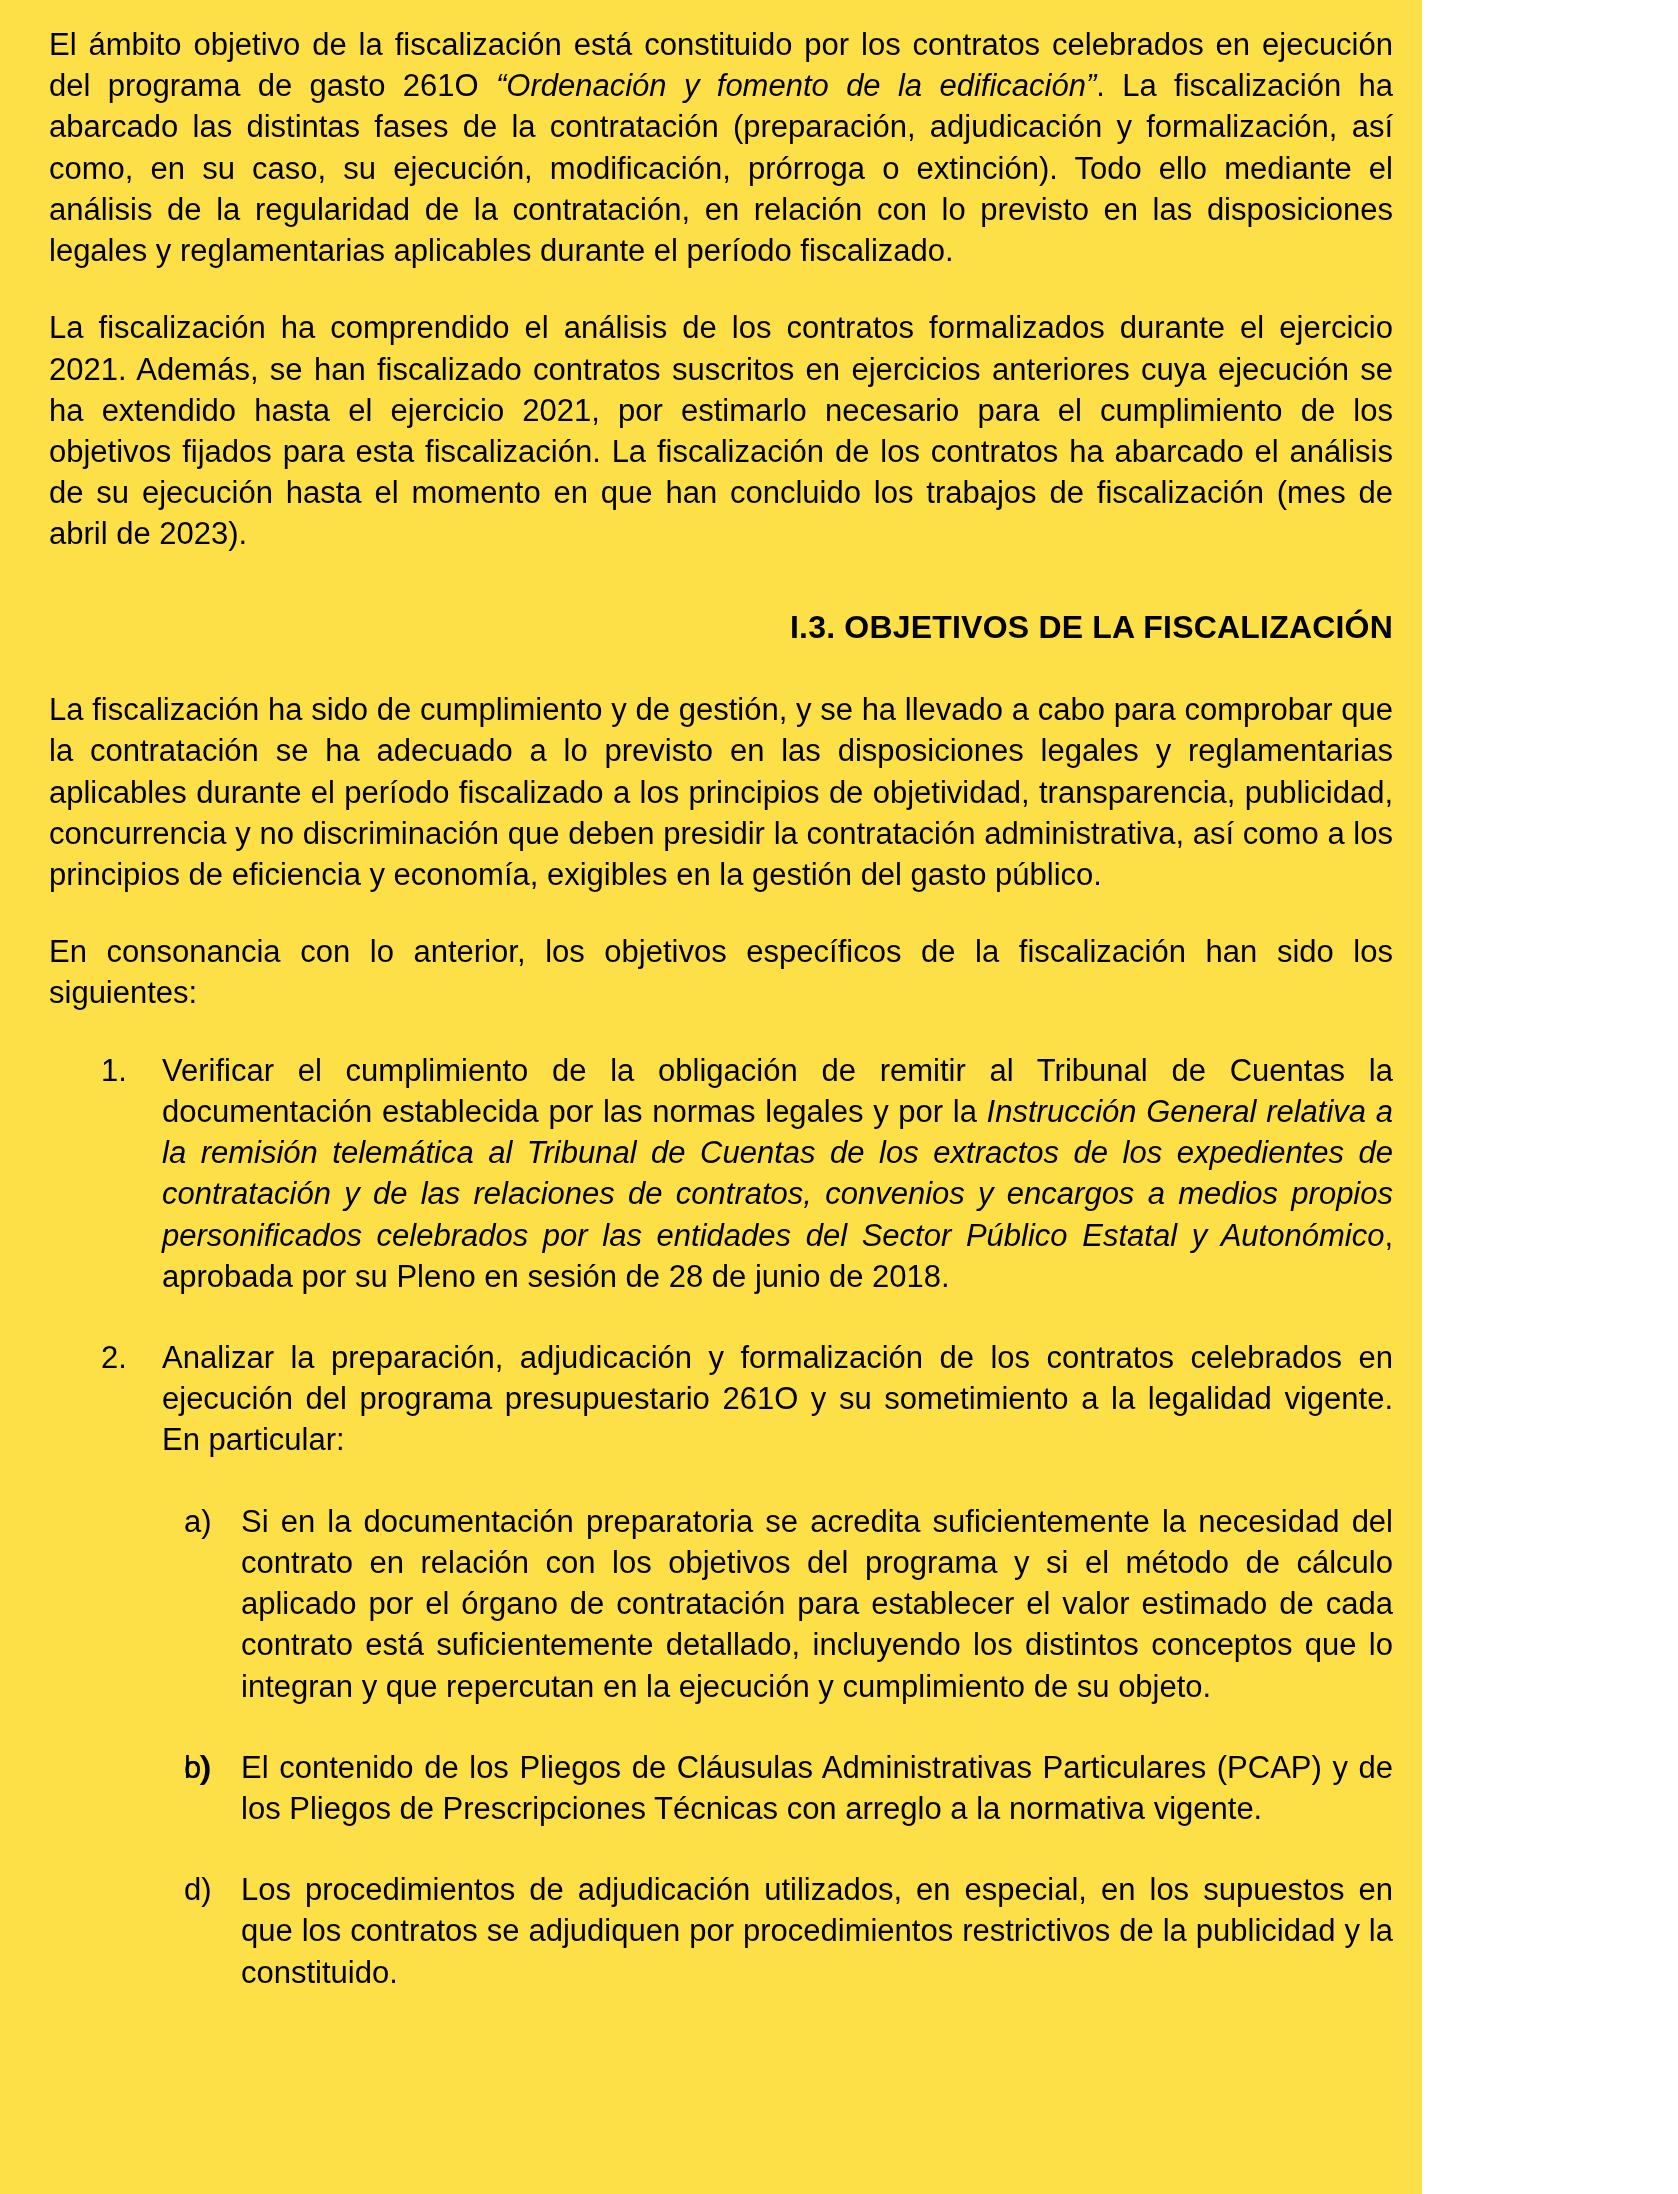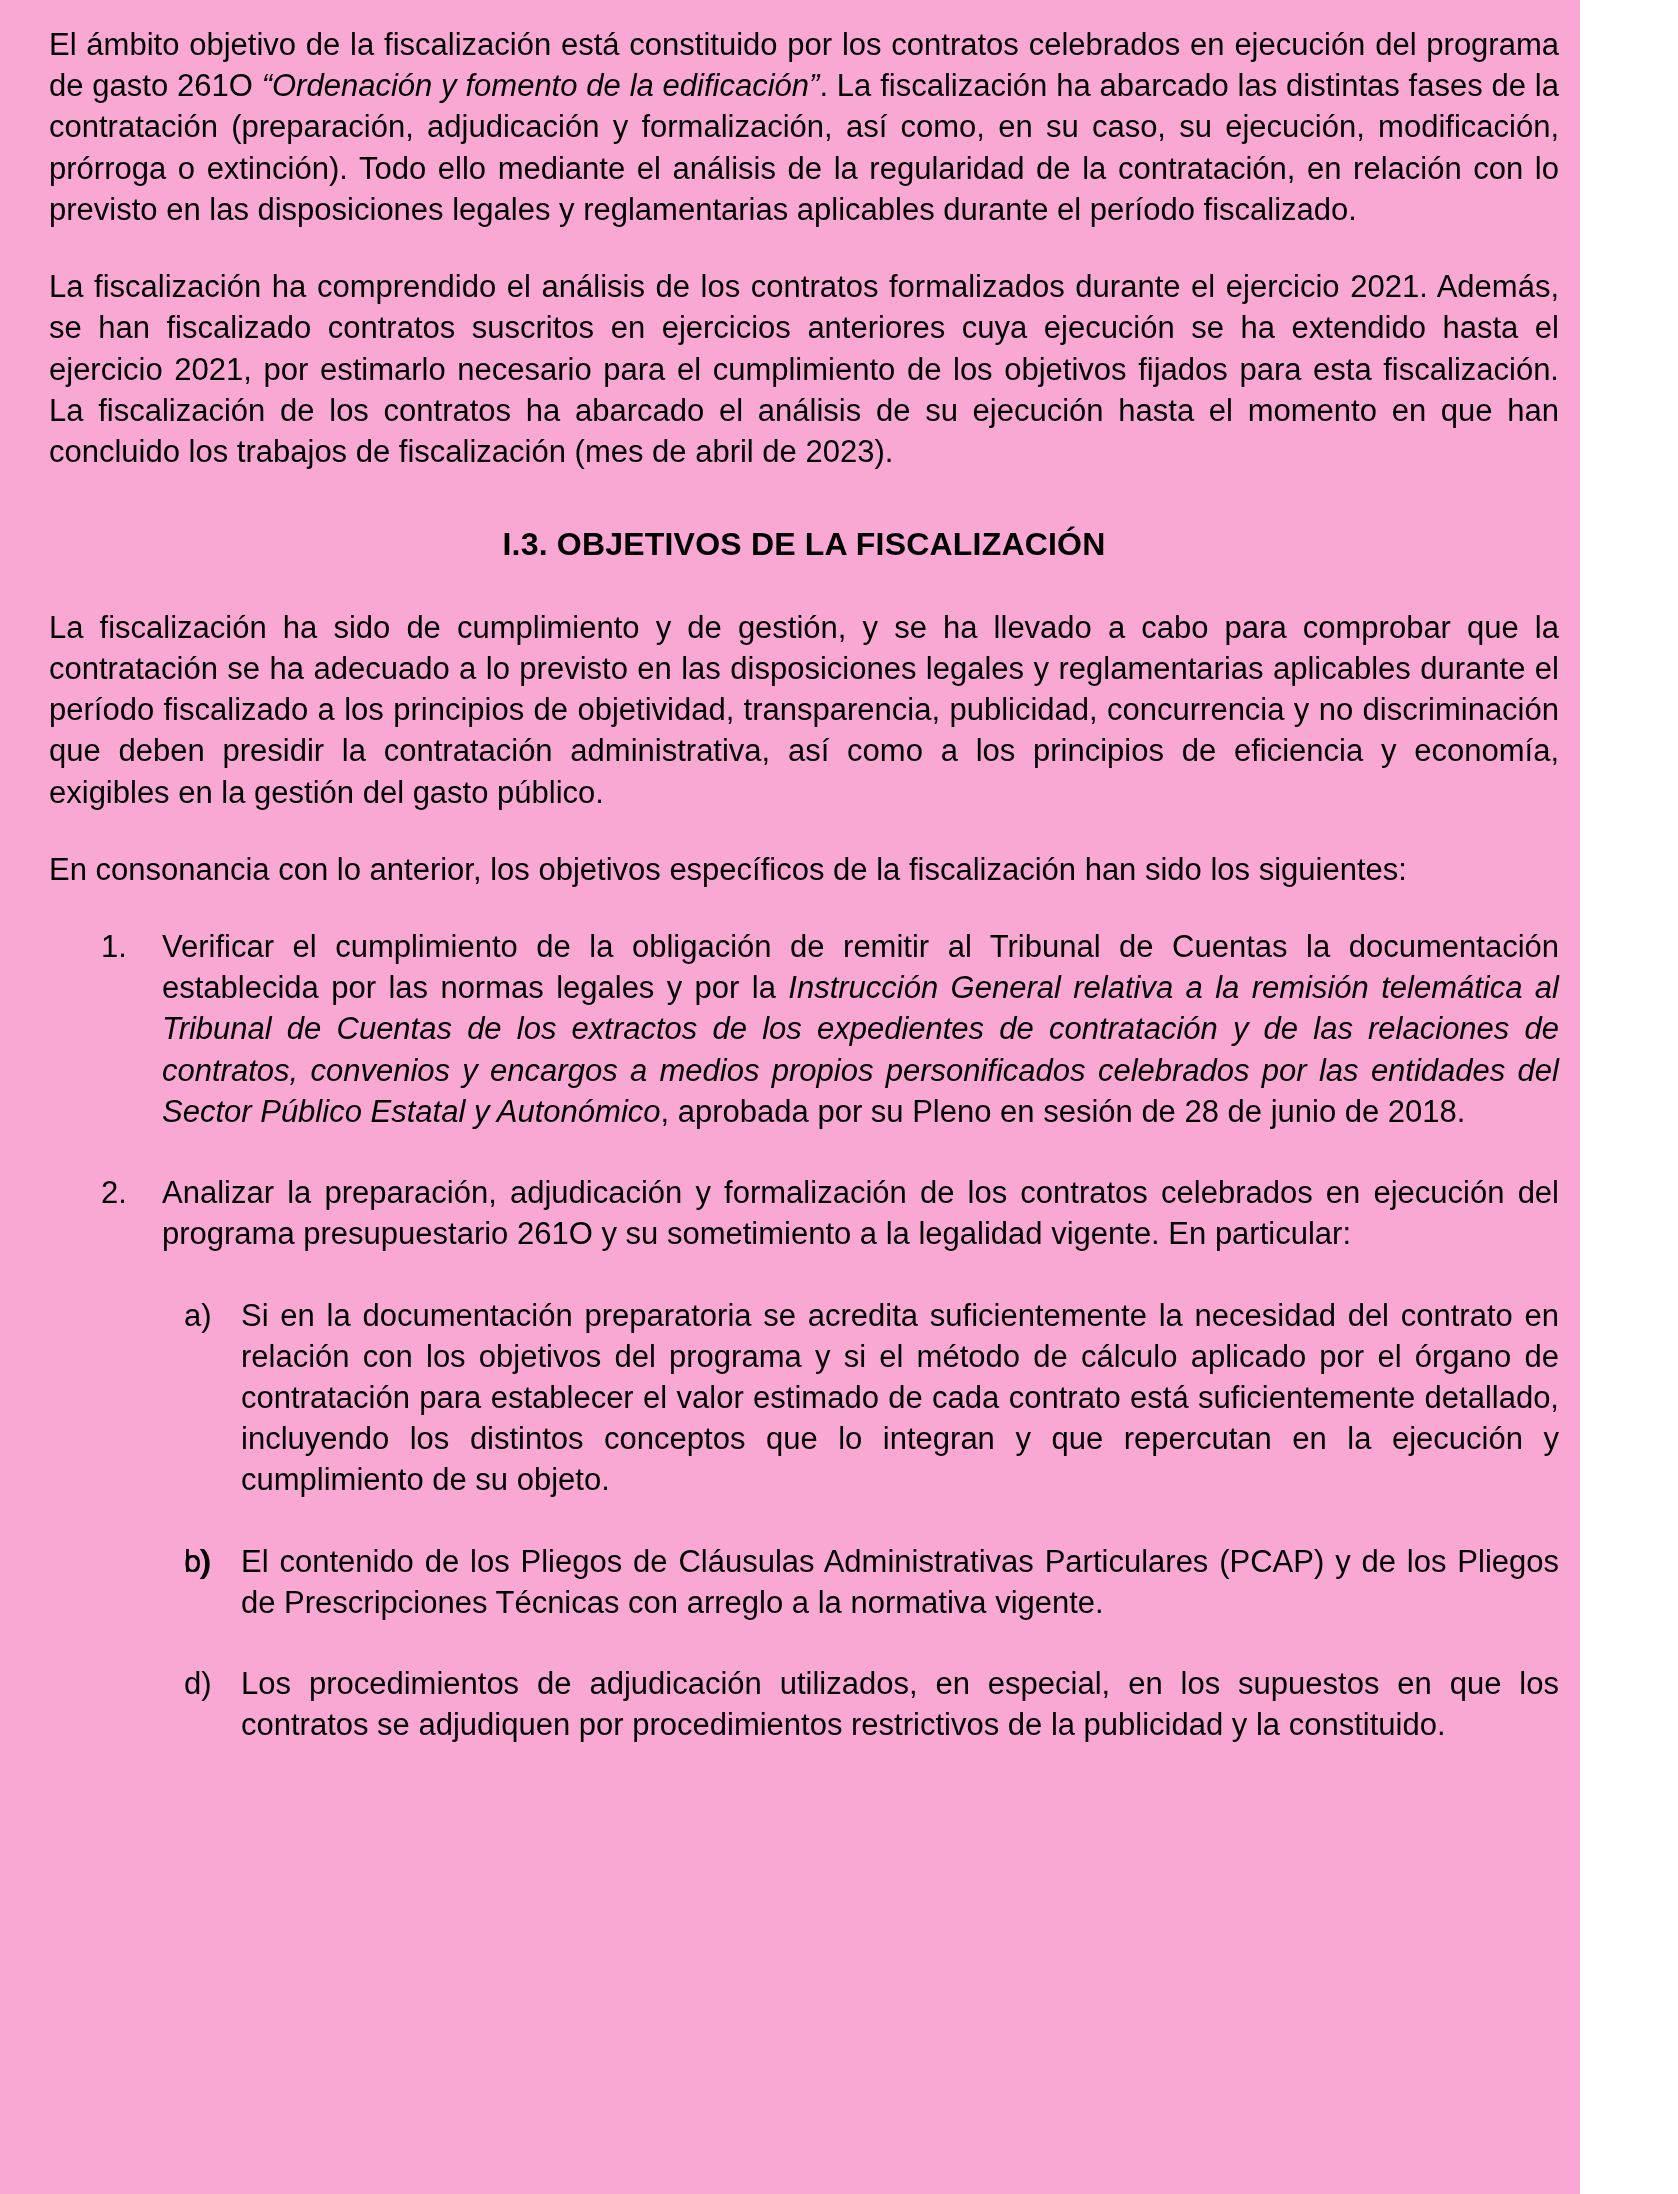--- a/index.html
+++ b/index.html
@@ -2,39 +2,39 @@
 <html style="font-size:12.6px"><head>
 <meta charset="utf-8">
 <style>
   * { margin: 0; padding: 0; box-sizing: border-box; }
   html, body { background: #ffffff; }
   body {
     width: 1679px;
     font-family: "Liberation Sans", "DejaVu Sans", sans-serif;
   }
   .page {
-    width: 1580px;
+    width: 1422px;
     min-height: 2194px;
-    background: #f9a8d4;
+    background: #fde047;
     color: #000000;
-    padding: 24px 21px 32px 49px;
+    padding: 24px 29px 32px 49px;
   }
   .doc-content {
     font-size: 31px;
     line-height: 1.33;
     color: #000000;
   }
   .doc-block {
     text-align: justify;
     margin-bottom: 36px;
   }
   .doc-heading {
     font-size: 32px;
     font-weight: 700;
-    text-align: center;
+    text-align: right;
     margin: 51px 0 41px 0;
     letter-spacing: 0.2px;
   }
   .numbered-item {
     position: relative;
     padding-left: 113px;
     margin-bottom: 40px;
   }
   .numbered-item > .marker {
     position: absolute;

